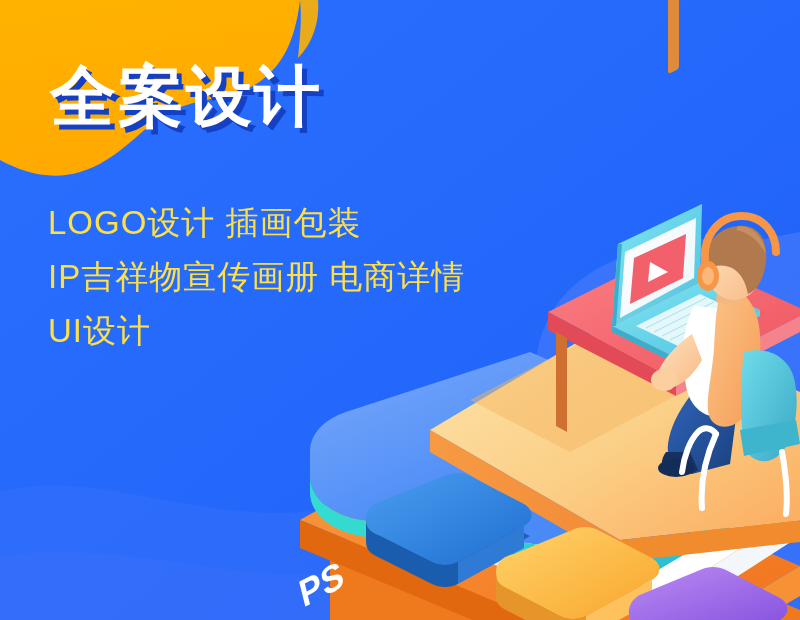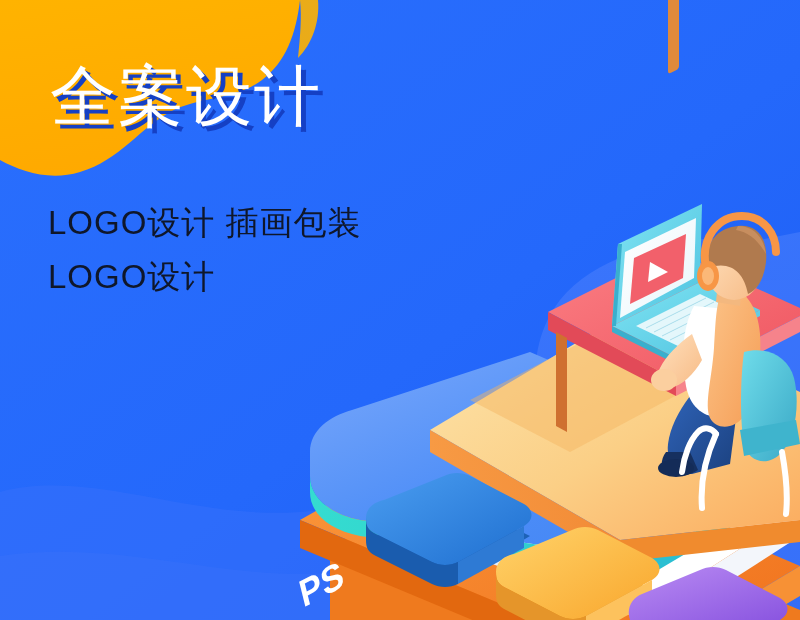--- a/index.html
+++ b/index.html
@@ -12,34 +12,34 @@
     font-family:"Liberation Sans","DejaVu Sans",sans-serif;
   }
   .layer{position:absolute;top:0;left:0;width:800px;height:620px;}
   svg.layer{display:block;}
 
   
   #title{
     position:absolute;
     left:50px; top:52px;
     font-size:66px;
-    font-weight:normal;
+    font-weight:bold;
     letter-spacing:2px;
     color:#ffffff;
     text-shadow:5px 5px 0 #1540c4;
     white-space:nowrap;
     z-index:40;
   }
   #service-list{
     position:absolute;
     left:48px; top:196px;
     z-index:40;
   }
   .svc-line{
-    color:#0f172a;
+    color:#fde047;
     font-size:33px;
     line-height:54px;
     font-weight:400;
     white-space:nowrap;
     letter-spacing:1px;
   }
 </style>
 </head>
 <body>
 
@@ -316,16 +316,17 @@
                L 700 570 C 708 566 718 566 726 570
                L 780 598 C 790 604 790 614 780 620 Z" fill="url(#gPU)"></path>
       <text x="706" y="624" fill="#ffffff" font-family="Liberation Sans, sans-serif" font-size="36" font-weight="bold" text-anchor="middle" transform="rotate(-28 706 624) skewX(-14)">A</text>
     </g>
   </svg>
 
   <div id="title">全案设计</div>
 
   <div id="service-list">
     <div class="svc-line">LOGO设计 插画包装</div>
-    <div class="svc-line">LOGO设计</div>
+    <div class="svc-line">IP吉祥物宣传画册  电商详情</div>
+    <div class="svc-line">UI设计</div>
   </div>
 
 </div>
 
 </body></html>

